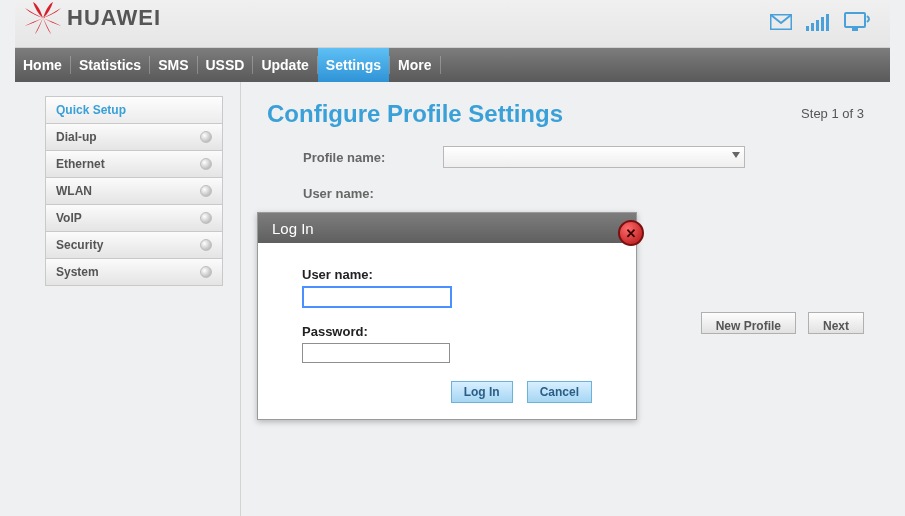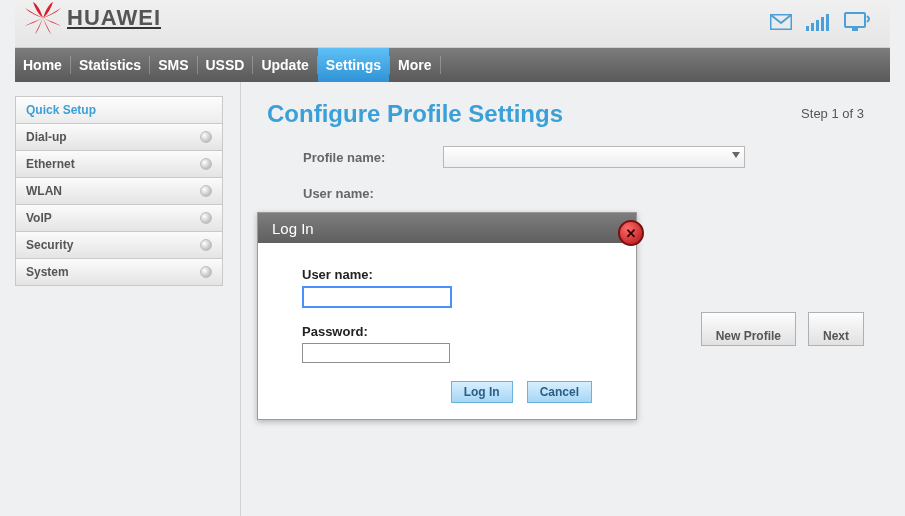--- a/index.html
+++ b/index.html
@@ -1,51 +1,51 @@
 <!DOCTYPE html>
 <html><head>
 <meta charset="utf-8">
 <style>
   html,body{margin:0;padding:0;font-family:Arial,Helvetica,sans-serif;font-size:13px;color:#333;background:#eef0f2;}
   .page{width:905px;height:516px;position:relative;overflow:hidden;}
   .container{width:875px;margin:0 auto;}
 
   
   .header{background:linear-gradient(to bottom,#f0f0f0,#e6e6e6);height:47px;position:relative;border-bottom:1px solid #d0d0d0;}
-  .logo{position:absolute;left:10px;top:2px;display:flex;align-items:center;text-decoration:underline;}
+  .logo{position:absolute;left:10px;top:2px;display:flex;align-items:center;}
   .logo svg{display:block;}
   .brand-text{font-size:22px;font-weight:600;color:#555;letter-spacing:1px;margin-left:6px;}
   .hdr-icons{position:absolute;right:20px;top:12px;display:flex;align-items:center;gap:14px;}
   .hdr-icon{color:#4aa0d9;}
   .hdr-icon svg{display:block;}
 
   
   .nav{height:34px;background:linear-gradient(to bottom,#7d7d7d 0%,#6a6a6a 50%,#5a5a5a 100%);display:flex;align-items:stretch;}
   .nav-item{display:flex;align-items:center;padding:0 8px;color:#fff;font-weight:bold;font-size:14px;cursor:pointer;}
   .nav-sep{width:1px;background:rgba(255,255,255,.25);margin:8px 0;}
   .nav-item.active{background:linear-gradient(to bottom,#5fc0f5,#2f93d6);}
 
   
   .body{display:flex;}
   .sidebar{width:225px;padding:14px 0 0 0;}
   .side-list{width:208px;margin-left:0;}
-  .side-item{height:26px;line-height:26px;padding:0 10px;border:1px solid #c9c9c9;border-top:none;background:linear-gradient(to bottom,#fbfbfb,#e4e4e4);color:#555;font-weight:bold;font-size:12px;display:flex;align-items:center;justify-content:space-between;cursor:pointer;}
+  .side-item{height:26px;line-height:26px;padding:0 10px;border:1px solid #c9c9c9;border-top:none;background:linear-gradient(to bottom,#fbfbfb,#e4e4e4);color:#555;font-weight:bold;font-size:12px;display:flex;align-items:center;justify-content:space-between;cursor:pointer;margin-left:30px;}
   .side-item:first-child{border-top:1px solid #c9c9c9;}
   .side-item.active{color:#3aa0d8;background:linear-gradient(to bottom,#fdfdfd,#ececec);}
   .arrow-dot{width:10px;height:10px;border-radius:50%;background:radial-gradient(circle at 35% 35%,#fff,#c8c8c8 60%,#a9a9a9);border:1px solid #bfbfbf;}
 
   .main{flex:1;border-left:1px solid #d3d3d3;min-height:440px;padding:18px 26px 0 26px;position:relative;}
   .title{color:#3aa0d8;font-size:24px;font-weight:bold;}
   .step{position:absolute;right:26px;top:24px;color:#555;font-weight:normal;font-size:13px;}
   .form-row{display:flex;align-items:center;margin:18px 0 0 36px;}
   .form-label{width:140px;color:#666;font-weight:bold;}
   .profile-select{width:300px;height:20px;border:1px solid #b8b8b8;background:linear-gradient(to bottom,#fff,#eee);position:relative;}
   .profile-select::after{content:"";position:absolute;right:4px;top:5px;border-left:4px solid transparent;border-right:4px solid transparent;border-top:6px solid #666;}
   .btn-row{position:absolute;right:26px;top:230px;display:flex;gap:12px;}
-  .flat-btn{height:22px;padding:16px 14px;font-size:12px;font-weight:bold;color:#555;border:1px solid #b0b0b0;background:linear-gradient(to bottom,#fdfdfd,#e1e1e1);cursor:pointer;text-align:right;}
+  .flat-btn{height:22px;padding:6px 14px;font-size:12px;font-weight:bold;color:#555;border:1px solid #b0b0b0;background:linear-gradient(to bottom,#fdfdfd,#e1e1e1);cursor:pointer;text-align:right;}
 
   
   .modal{position:absolute;left:257px;top:212px;width:378px;background:#fff;border:1px solid #9a9a9a;box-shadow:0 2px 6px rgba(0,0,0,.25);}
   .modal-title{height:30px;background:linear-gradient(to bottom,#7d7d7d,#5f5f5f);color:#fff;font-size:15px;display:flex;align-items:center;padding:0 14px;}
   .modal-close{position:absolute;right:-8px;top:7px;width:22px;height:22px;border-radius:50%;background:radial-gradient(circle at 35% 30%,#ff6b6b,#b11212);border:2px solid #7a1010;display:flex;align-items:center;justify-content:center;color:#350000;font-weight:bold;font-size:13px;cursor:pointer;}
   .modal-body{padding:18px 44px 16px 44px;}
   .mfield-label{font-weight:bold;color:#222;margin:6px 0 4px 0;}
   .mfield-input{width:140px;height:18px;border:1px solid #8f8f8f;padding:0 3px;font-size:12px;}
   .mfield-input.focus{border:2px solid #4a90ff;outline:none;}
   .modal-btns{display:flex;justify-content:flex-end;gap:14px;margin-top:18px;}

